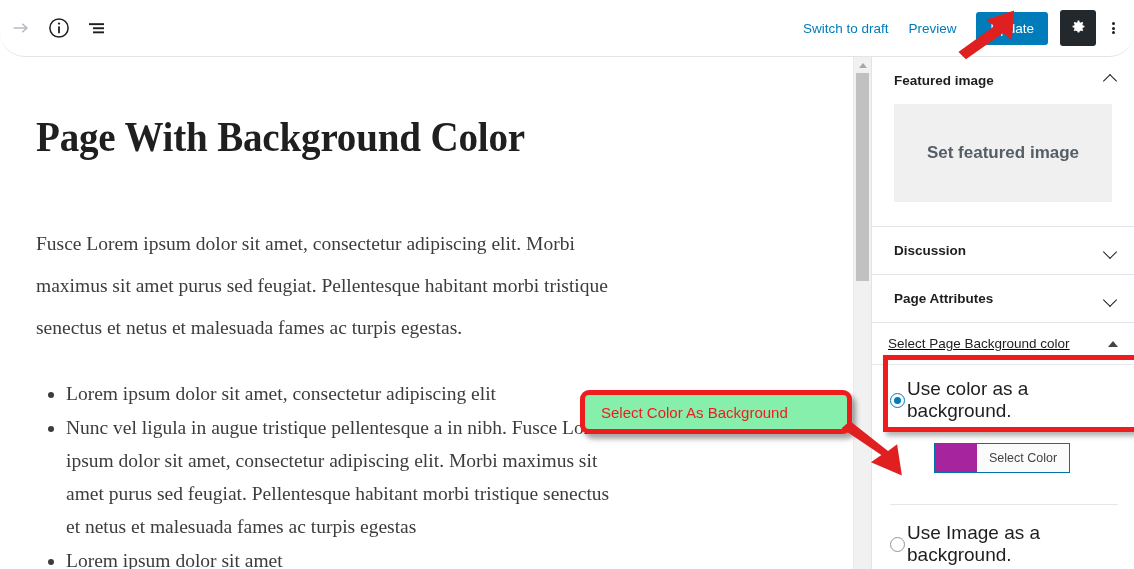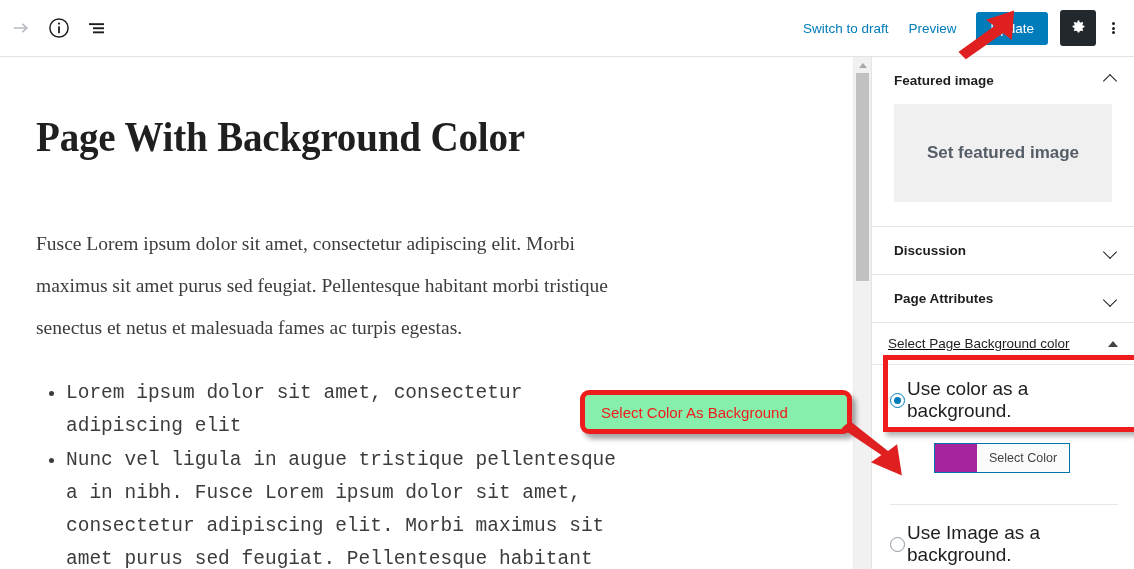--- a/index.html
+++ b/index.html
@@ -12,21 +12,21 @@
     font-family: "Liberation Sans", sans-serif;
     -webkit-font-smoothing: antialiased;
   }
 
   #app { position: relative; width: 1134px; height: 569px; }
 
   
   .topbar {
     position: absolute; left: 0; top: 0; width: 1134px; height: 57px;
     background: #fff; border-bottom: 1px solid #e2e4e7;
-    display: flex; align-items: center;
+    display: flex; align-items: center; border-radius: 25px;
   }
   .tb-left { display: flex; align-items: center; padding-left: 2px; }
   .tb-icon {
     width: 38px; height: 38px; display: flex; align-items: center; justify-content: center;
     cursor: pointer;
   }
   .tb-right {
     margin-left: auto; display: flex; align-items: center; padding-right: 8px;
   }
   .link-btn {
@@ -62,21 +62,21 @@
     margin: 0 0 62px 0; letter-spacing: -0.2px;
     transform: scaleX(0.93); transform-origin: left center;
   }
   .doc p {
     font-family: "Liberation Serif", serif;
     font-size: 19.5px; line-height: 42px; color: #3c3c3c;
     margin: 0 0 28px 0; max-width: 580px;
   }
   .doc ul { margin: 0; padding-left: 30px; max-width: 580px; }
   .doc li {
-    font-family: Liberation Mono, monospace;
+    font-family: Liberation Serif, serif;
     font-size: 19.5px; line-height: 33px; color: #3c3c3c;
     margin-bottom: 1px;
   }
 
   
   .sb {
     position: absolute; left: 853px; top: 57px; width: 18px; height: 512px;
     background: #f1f1f1; border-left: 1px solid #ebebeb;
   }
   .sb-arrow {

